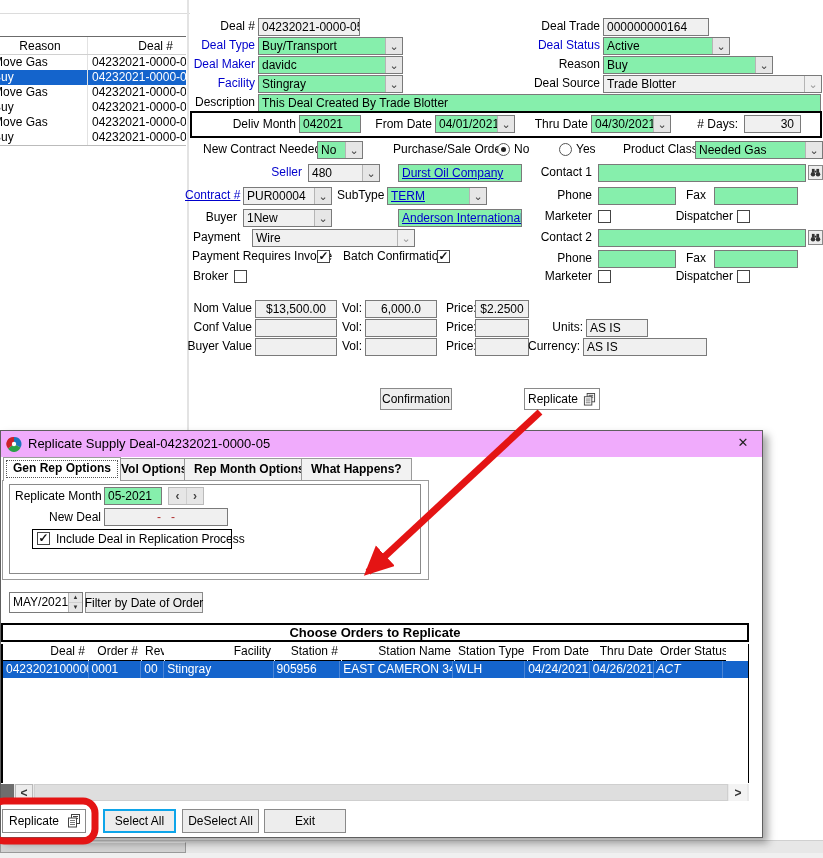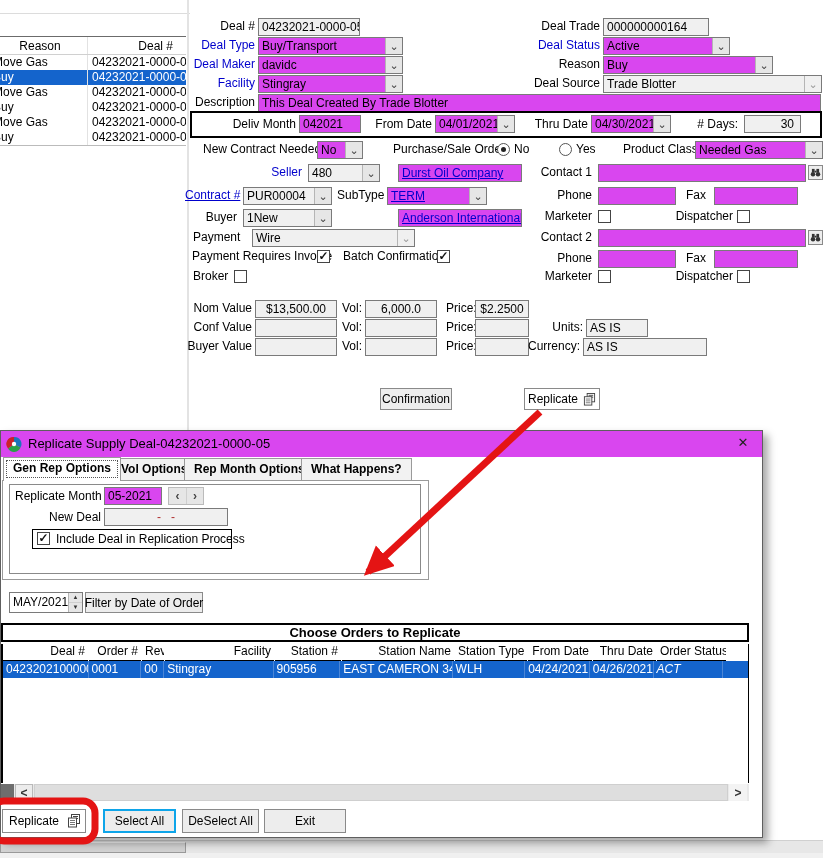--- a/index.html
+++ b/index.html
@@ -13,21 +13,21 @@
     overflow: hidden;
   }
   .abs { position: absolute; }
   .lbl { height: 17px; line-height: 17px; white-space: nowrap; }
   .r   { text-align: right; }
   .blue { color: #0000cc; }
   .linku { color: #0000cc; text-decoration: underline; }
 
   
   .fld {
-    position: absolute; height: 18px; border: 1px solid #7a7a7a; background: #d946ef;
+    position: absolute; height: 18px; border: 1px solid #7a7a7a; background: #86efac;
     line-height: 16px; padding: 0 3px; white-space: nowrap; overflow: hidden;
   }
   .fld.ro { background: #f0f0f0; }
   .fld.ctr { text-align: center; }
   .combo { display: flex; align-items: stretch; padding: 0; }
   .combo .cval { flex: 1; padding: 0 3px; line-height: 16px; overflow: hidden; white-space: nowrap; }
   .carr {
     width: 17px; background: #e6e6e6; border-left: 1px solid #b5b5b5;
     display: flex; align-items: center; justify-content: center;
     color: #444; font-size: 11px; line-height: 1;
@@ -319,21 +319,21 @@
         <rect x="1.5" y="4" width="8" height="9" fill="#fff" stroke="#444"></rect>
         <line x1="3" y1="6.5" x2="8" y2="6.5" stroke="#777"></line>
         <line x1="3" y1="8.5" x2="8" y2="8.5" stroke="#777"></line>
         <line x1="3" y1="10.5" x2="8" y2="10.5" stroke="#777"></line>
       </svg>
   </div>
 </div>
 
 <div id="dialog" class="abs">
 
-  <div class="abs" style="left:0;top:0;width:761px;height:26px;background:#d946ef;">
+  <div class="abs" style="left:0;top:0;width:761px;height:26px;background:#f0abfc;">
     <svg class="abs" style="left:5px;top:5px;" width="16" height="16" viewBox="0 0 16 16">
       <path d="M8 8 L8 1 A7 7 0 0 1 14.5 11.5 Z" fill="#1b75bb"></path>
       <path d="M8 8 L14.5 11.5 A7 7 0 0 1 2 12.5 Z" fill="#2aa148"></path>
       <path d="M8 8 L2 12.5 A7 7 0 0 1 8 1 Z" fill="#cc2229"></path>
       <circle cx="8" cy="8" r="2.2" fill="#fff"></circle>
     </svg>
     <div class="abs" style="left:27px;top:5px;font-size:13px;white-space:nowrap;">Replicate Supply Deal-04232021-0000-05</div>
     <div class="abs" style="left:731px;top:4px;width:22px;height:18px;text-align:center;font-size:13px;color:#222;">✕</div>
   </div>
 

